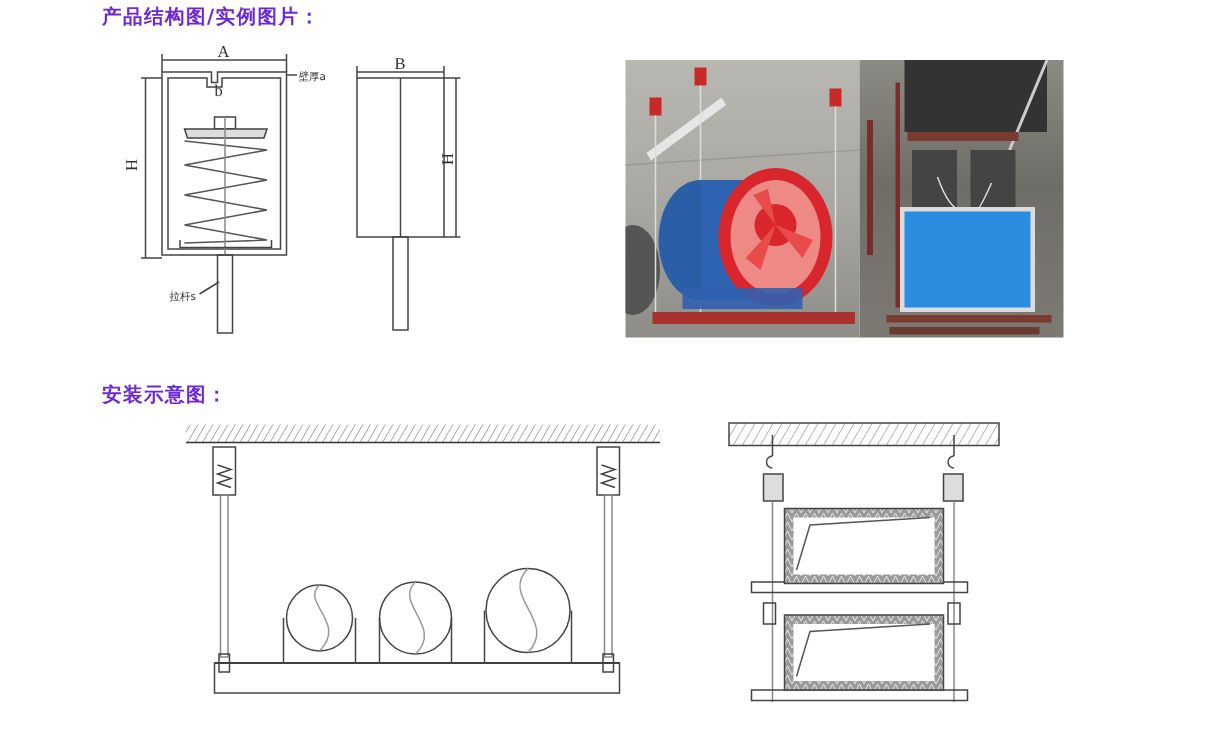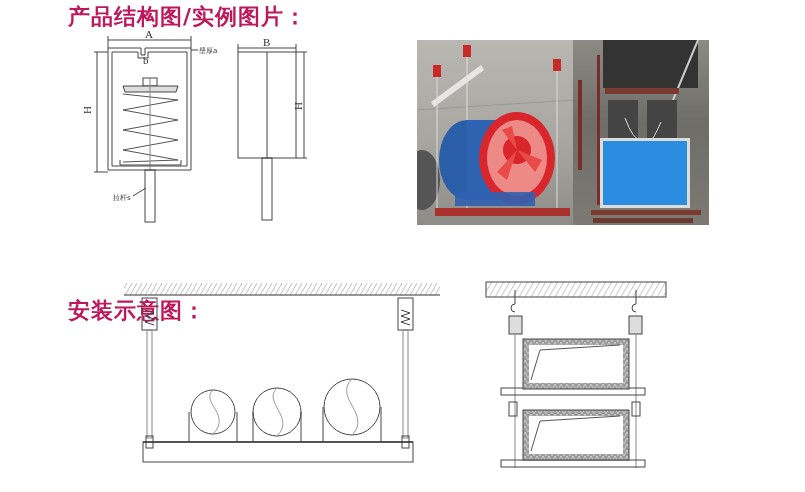--- a/index.html
+++ b/index.html
@@ -1,17 +1,17 @@
 <!DOCTYPE html>
 <html><head>
 <meta charset="utf-8">
 <style>
   html,body{margin:0;padding:0;background:#fff;}
   body{width:805px;height:492px;position:relative;overflow:hidden;font-family:"DejaVu Sans",sans-serif;}
-  .heading{position:absolute;color:#be185d;font-weight:bold;font-size:22px;letter-spacing:1px;}
+  .heading{position:absolute;color:#6d28d9;font-weight:bold;font-size:13px;letter-spacing:1px;}
   svg{position:absolute;overflow:visible;}
   .lbl{font-family:"Liberation Serif",serif;font-size:11px;fill:#333;}
   .cn{font-family:"DejaVu Sans",sans-serif;font-size:7px;fill:#333;}
   .photo{position:absolute;overflow:hidden;}
 </style>
 </head>
 <body>
 
 <div class="heading" style="left:68px;top:2px;">产品结构图/实例图片：</div>
 
@@ -103,21 +103,21 @@
     <rect x="74" y="60" width="30" height="40" fill="#444"></rect>
     <path d="M52,78 Q60,100 68,100" stroke="#ddd" fill="none"></path>
     <path d="M88,82 Q80,100 78,100" stroke="#ddd" fill="none"></path>
     <rect x="27" y="98" width="90" height="70" fill="#dcdcdc"></rect>
     <rect x="30" y="101" width="84" height="64" fill="#2b8de0"></rect>
     <rect x="18" y="170" width="110" height="5" fill="#7a3a30"></rect>
     <rect x="20" y="178" width="100" height="5" fill="#6a3a30"></rect>
   </svg>
 </div>
 
-<div class="heading" style="left:68px;top:254px;margin-top:42px;">安装示意图：</div>
+<div class="heading" style="left:68px;top:254px;">安装示意图：</div>
 
 <svg width="325" height="200" style="left:120px;top:280px;" viewBox="120 280 325 200">
   <defs>
     <pattern id="hatch1" width="5" height="12" patternUnits="userSpaceOnUse" patternTransform="skewX(-30)">
       <line x1="0" y1="0" x2="0" y2="12" stroke="#666" stroke-width="0.8"></line>
     </pattern>
   </defs>
   <rect x="124" y="283" width="316" height="12" fill="url(#hatch1)"></rect>
   <line x1="124" y1="295" x2="440" y2="295" stroke="#333"></line>
   <g stroke="#444" fill="none" stroke-width="1">

